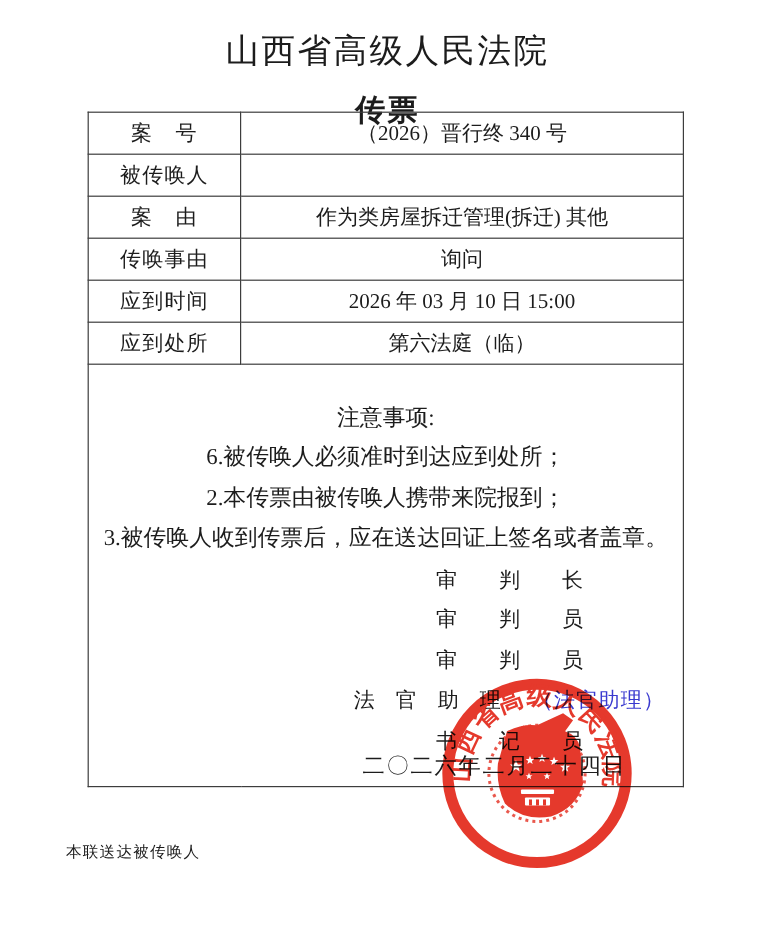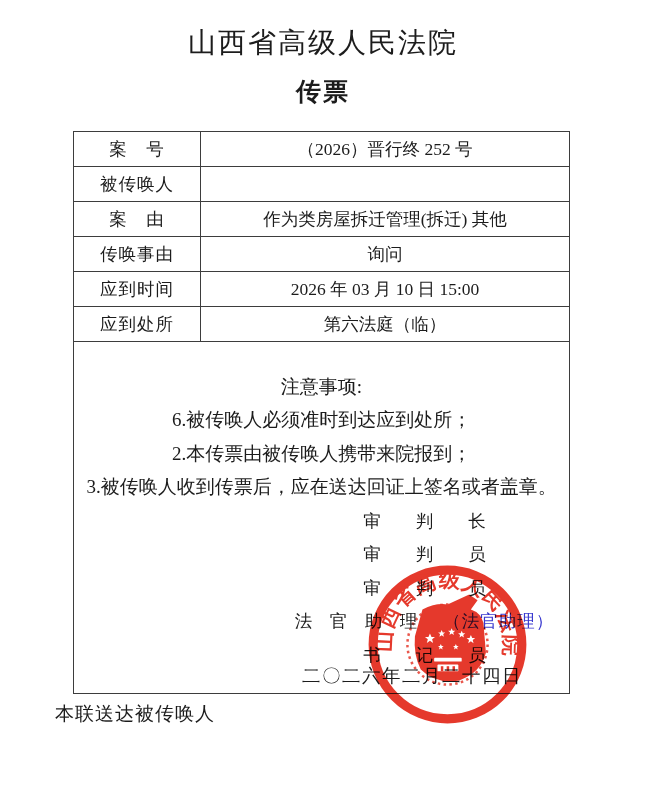--- a/index.html
+++ b/index.html
@@ -13,61 +13,61 @@
   .court-name {
     position:absolute; top:24px; left:0; width:100%;
     text-align:center; font-size:28px; letter-spacing:2px; font-weight:400;
   }
   .doc-title {
     position:absolute; top:75px; left:0; width:100%;
     text-align:center; font-size:25px; font-weight:700; letter-spacing:2px;
   }
   table.summons {
     position:absolute; left:73px; top:93px; width:497px;
-    border-collapse:collapse; table-layout:fixed;margin-top:38px;
+    border-collapse:collapse; table-layout:fixed;
   }
   table.summons td {
     border:1.5px solid #3d3d3d; font-size:17.5px;
     text-align:center; vertical-align:middle;
   }
   td.lbl { width:127px; height:35px; letter-spacing:1px; }
   td.val { height:35px; }
   td.notes-cell {
     height:352px; text-align:left; vertical-align:top;
     position:relative; padding:7px 4px 0 4px;
   }
   .note-line { font-size:19px; line-height:33.5px; white-space:nowrap; }
   .sig-block { margin-left:206px; margin-top:1px; }
   .sig-line { font-size:17.5px; line-height:33.4px; white-space:nowrap; }
   .sig-suffix { color:#3939cf; margin-left:26px; letter-spacing:1px; }
   .date-line {
     position:absolute; left:228px; bottom:5px;
     font-size:18.5px; letter-spacing:1.5px; white-space:nowrap;
   }
   .footer-note {
-    position:absolute; left:55px; top:701px; font-size:19px; letter-spacing:1px;
+    position:absolute; left:55px; top:701px; font-size:13px; letter-spacing:1px;
   }
   .seal {
     position:absolute; left:364px; top:561px; width:167px; height:167px;
     mix-blend-mode:multiply; opacity:0.93; pointer-events:none;
   }
 </style>
 </head>
 <body>
 
 <div class="page">
 
   <div class="court-name">山西省高级人民法院</div>
   <div class="doc-title">传票</div>
 
   <table class="summons">
     <tbody>
       <tr>
         <td class="lbl">案　号</td>
-        <td class="val">（2026）晋行终 252 号</td>
+        <td class="val">（2026）晋行终 340 号</td>
       </tr>
       <tr>
         <td class="lbl">被传唤人</td>
         <td class="val"></td>
       </tr>
       <tr>
         <td class="lbl">案　由</td>
         <td class="val">作为类房屋拆迁管理(拆迁) 其他</td>
       </tr>
       <tr>

